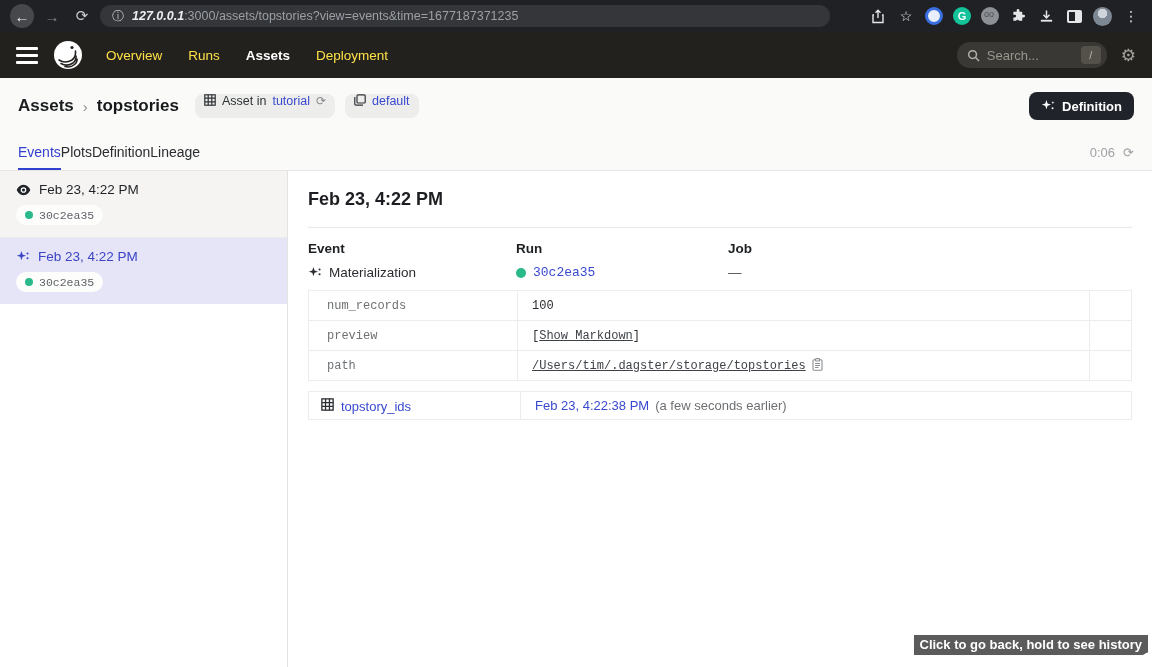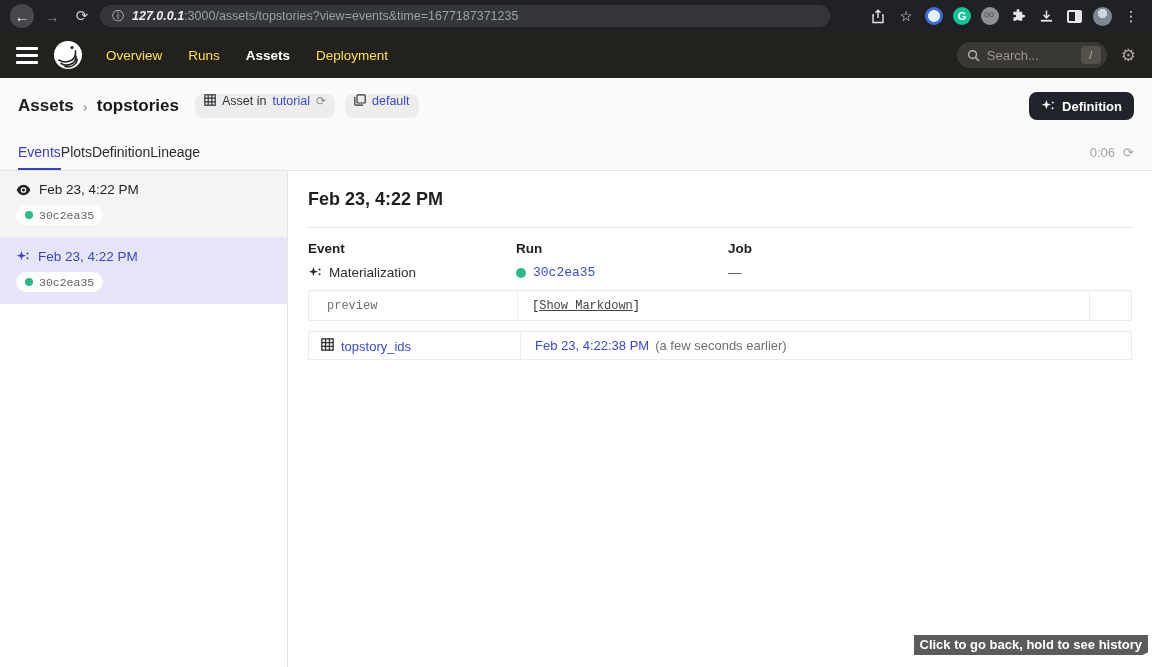--- a/index.html
+++ b/index.html
@@ -317,23 +317,39 @@
       <div class="info-col">
         <div class="info-label">Job</div>
         <div class="info-val">
             <span class="job-dash">—</span>
           </div>
       </div>
     </div>
 
     <table class="dtable">
       <tbody>
+          <tr>
+        <td class="k">num_records</td>
+        <td class="v">100</td>
+        <td class="x"></td>
+      </tr>
       <tr>
         <td class="k">preview</td>
         <td class="v"><span>[</span><a class="mono-link">Show Markdown</a><span>]</span></td>
+        <td class="x"></td>
+      </tr>
+      <tr>
+        <td class="k">path</td>
+        <td class="v"><a class="mono-link">/Users/tim/.dagster/storage/topstories</a><span class="clip icon-inline">
+                <svg width="11" height="13" viewBox="0 0 11 13" fill="none" stroke="#8b8e91" stroke-width="1.1">
+                  <rect x="1" y="1.8" width="9" height="10.4" rx="1"></rect>
+                  <rect x="3.5" y="0.6" width="4" height="2.4" rx="0.6" fill="#fff"></rect>
+                  <path d="M3 5.5 H8 M3 7.5 H8 M3 9.5 H6.5"></path>
+                </svg>
+              </span></td>
         <td class="x"></td>
       </tr>
     </tbody>
       </table>
 
     <table class="stable">
       <tbody>
           <tr>
         <td class="a">
           <span class="icon-inline">

